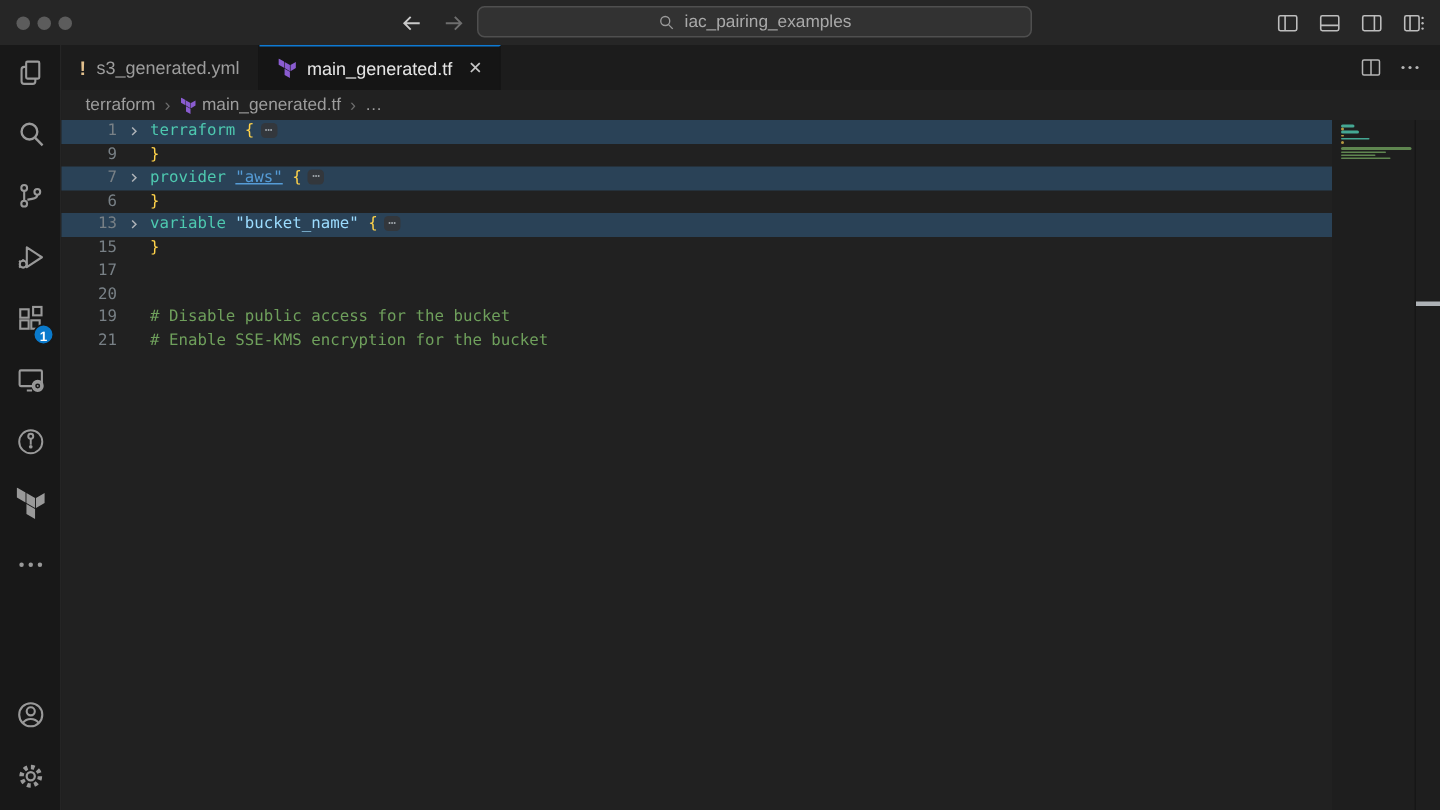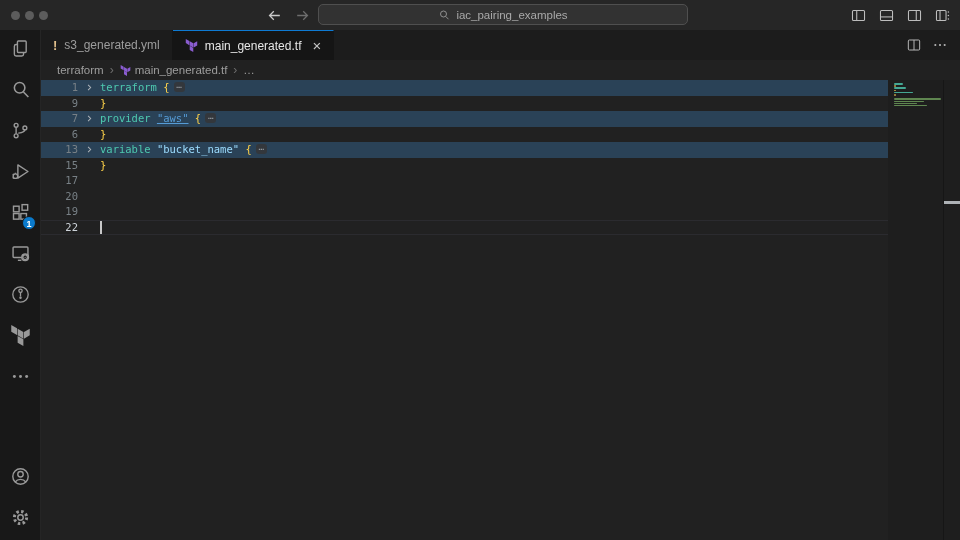--- a/index.html
+++ b/index.html
@@ -315,26 +315,26 @@
           <span class="foldcol"></span>
           <span class="codetext"></span>
         </div>
         <div class="line">
           <span class="ln">20</span>
           <span class="foldcol"></span>
         </div>
         <div class="line">
           <span class="ln">19</span>
           <span class="foldcol"></span>
-        </div>
-        <div class="line active">
-          <span class="ln">22</span>
-          <span class="foldcol"></span>
-          <span class="codetext"></span>
-          <span class="cursor"></span>
+          <span class="codetext"><span class="tk-cm"># Disable public access for the bucket</span></span>
+        </div>
+        <div class="line">
+          <span class="ln">21</span>
+          <span class="foldcol"></span>
+          <span class="codetext"><span class="tk-cm"># Enable SSE-KMS encryption for the bucket</span></span>
         </div>
       </div>
     <div class="minimap-zone">
       <div class="minimap" id="minimap">
           <div class="mm-line" style="width: 8.58px; background: rgb(78, 201, 176); opacity: 0.8;"></div>
           <div class="mm-line" style="width: 2px; background: rgb(217, 184, 74); opacity: 0.8;"></div>
           <div class="mm-line" style="width: 12.48px; background: rgb(78, 201, 176); opacity: 0.8;"></div>
           <div class="mm-line" style="width: 2px; background: rgb(217, 184, 74); opacity: 0.8;"></div>
           <div class="mm-line" style="width: 18.72px; background: rgb(78, 201, 176); opacity: 0.8;"></div>
           <div class="mm-line" style="width: 2px; background: rgb(217, 184, 74); opacity: 0.8;"></div>

